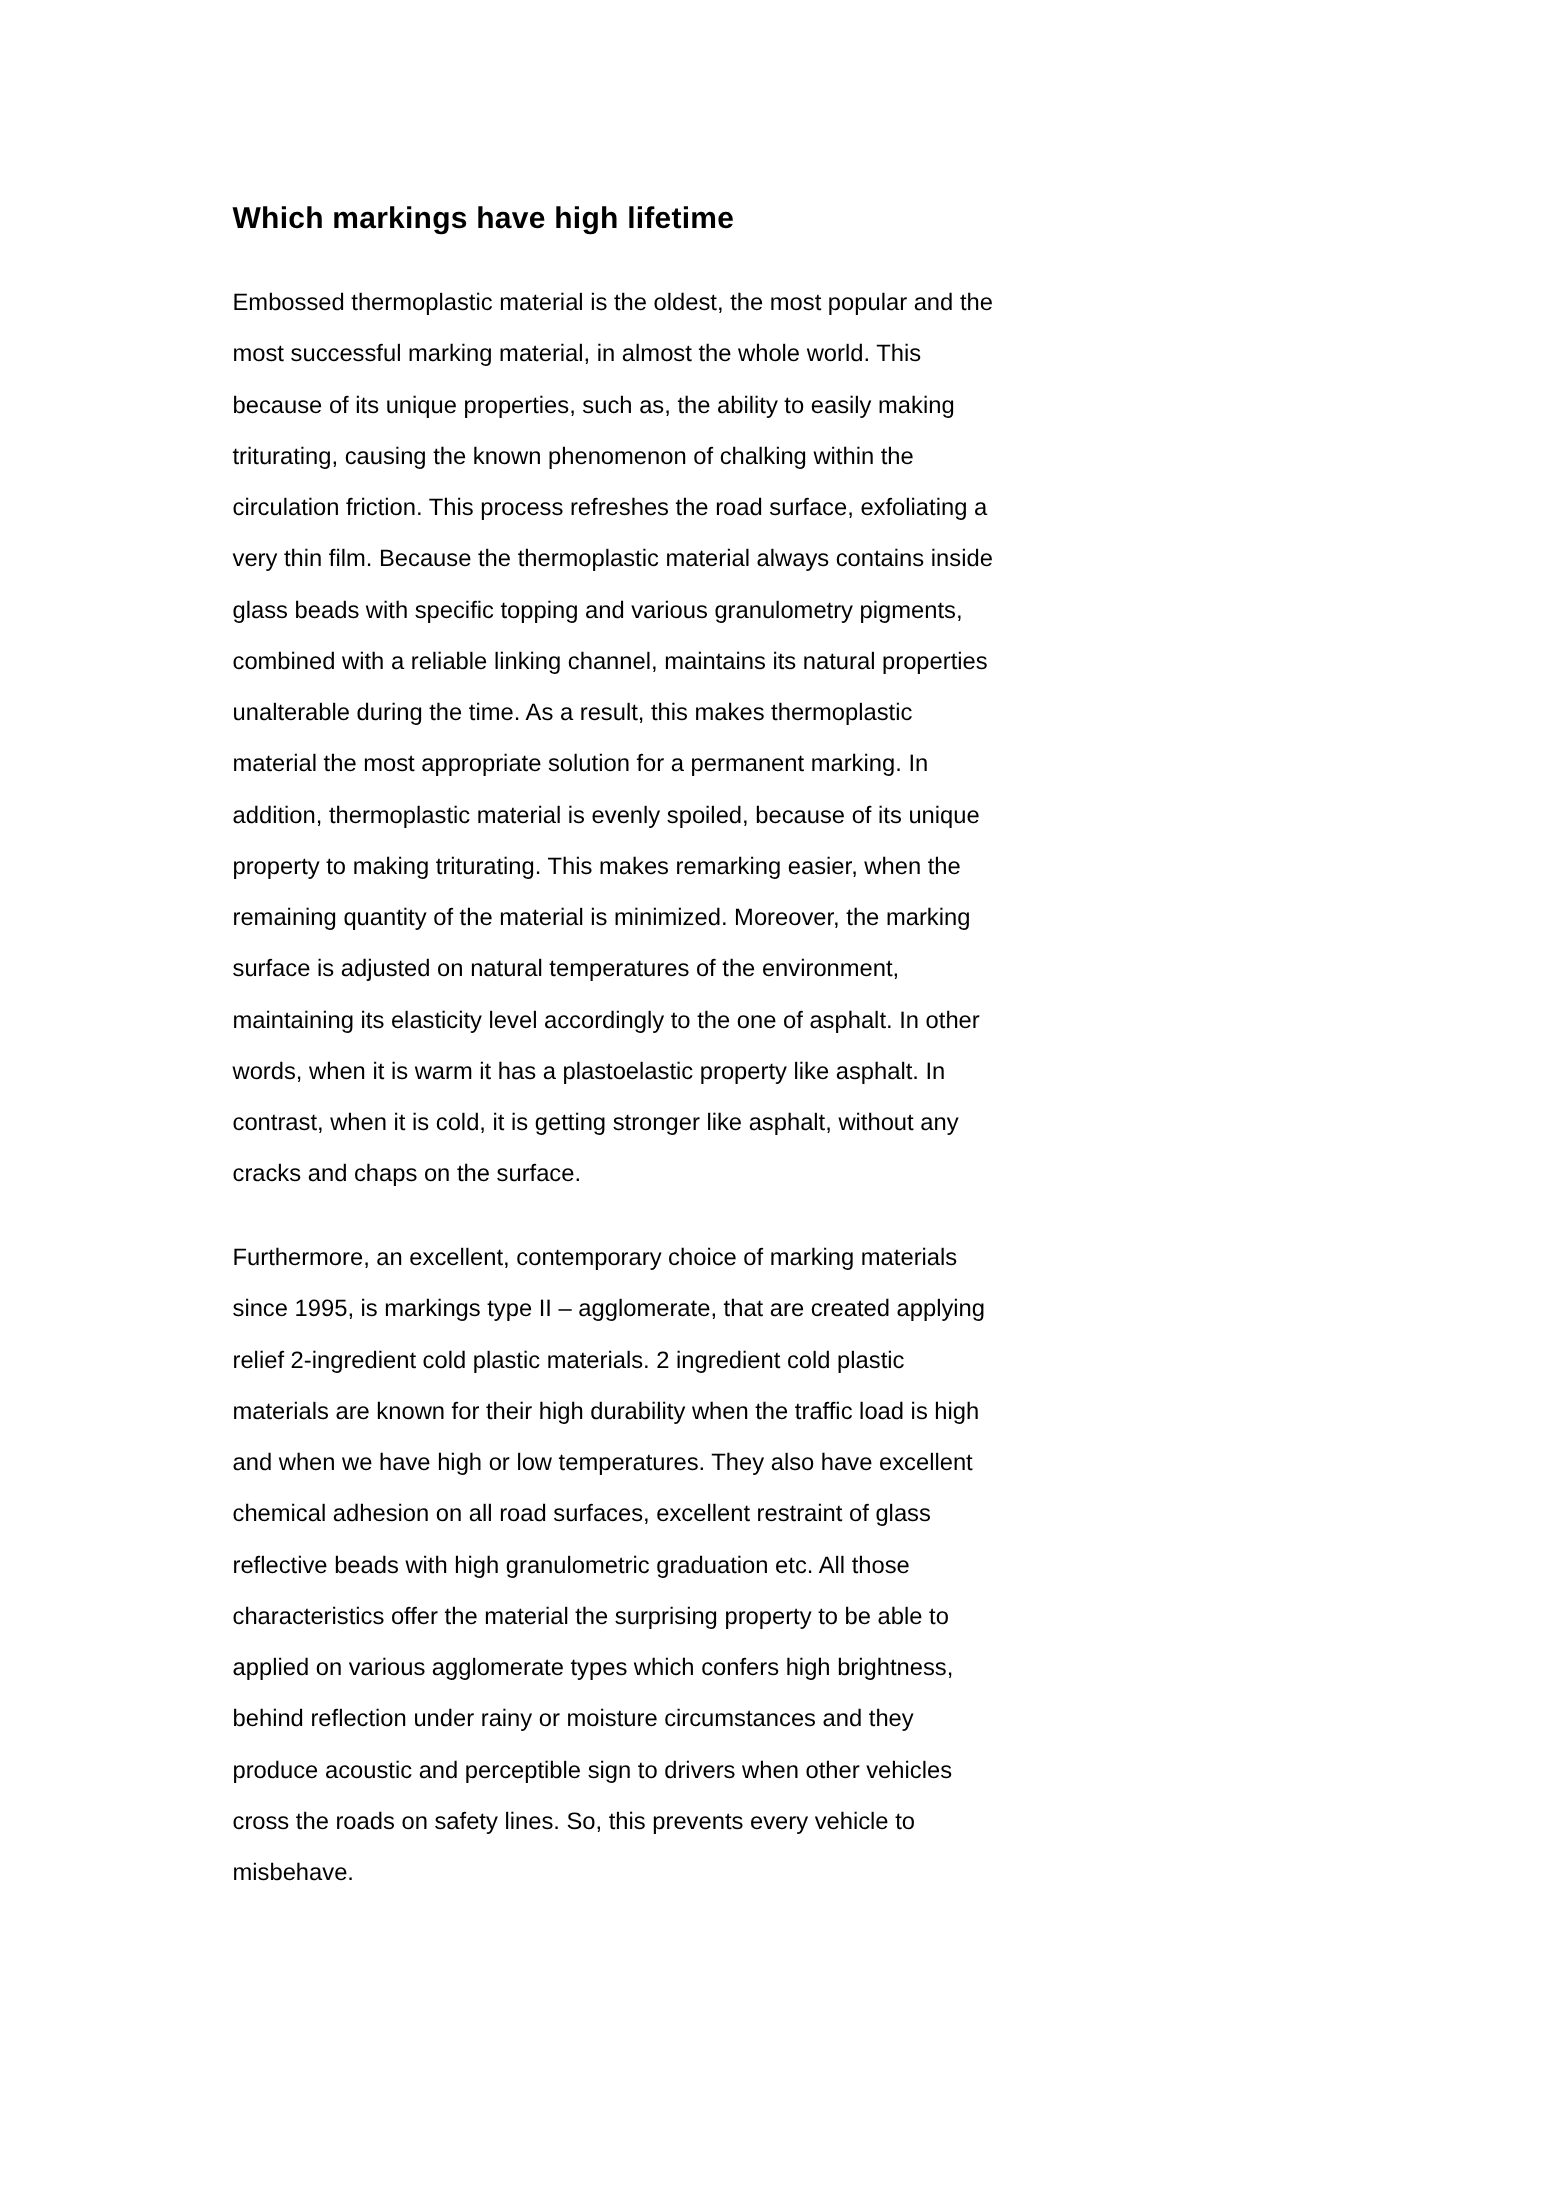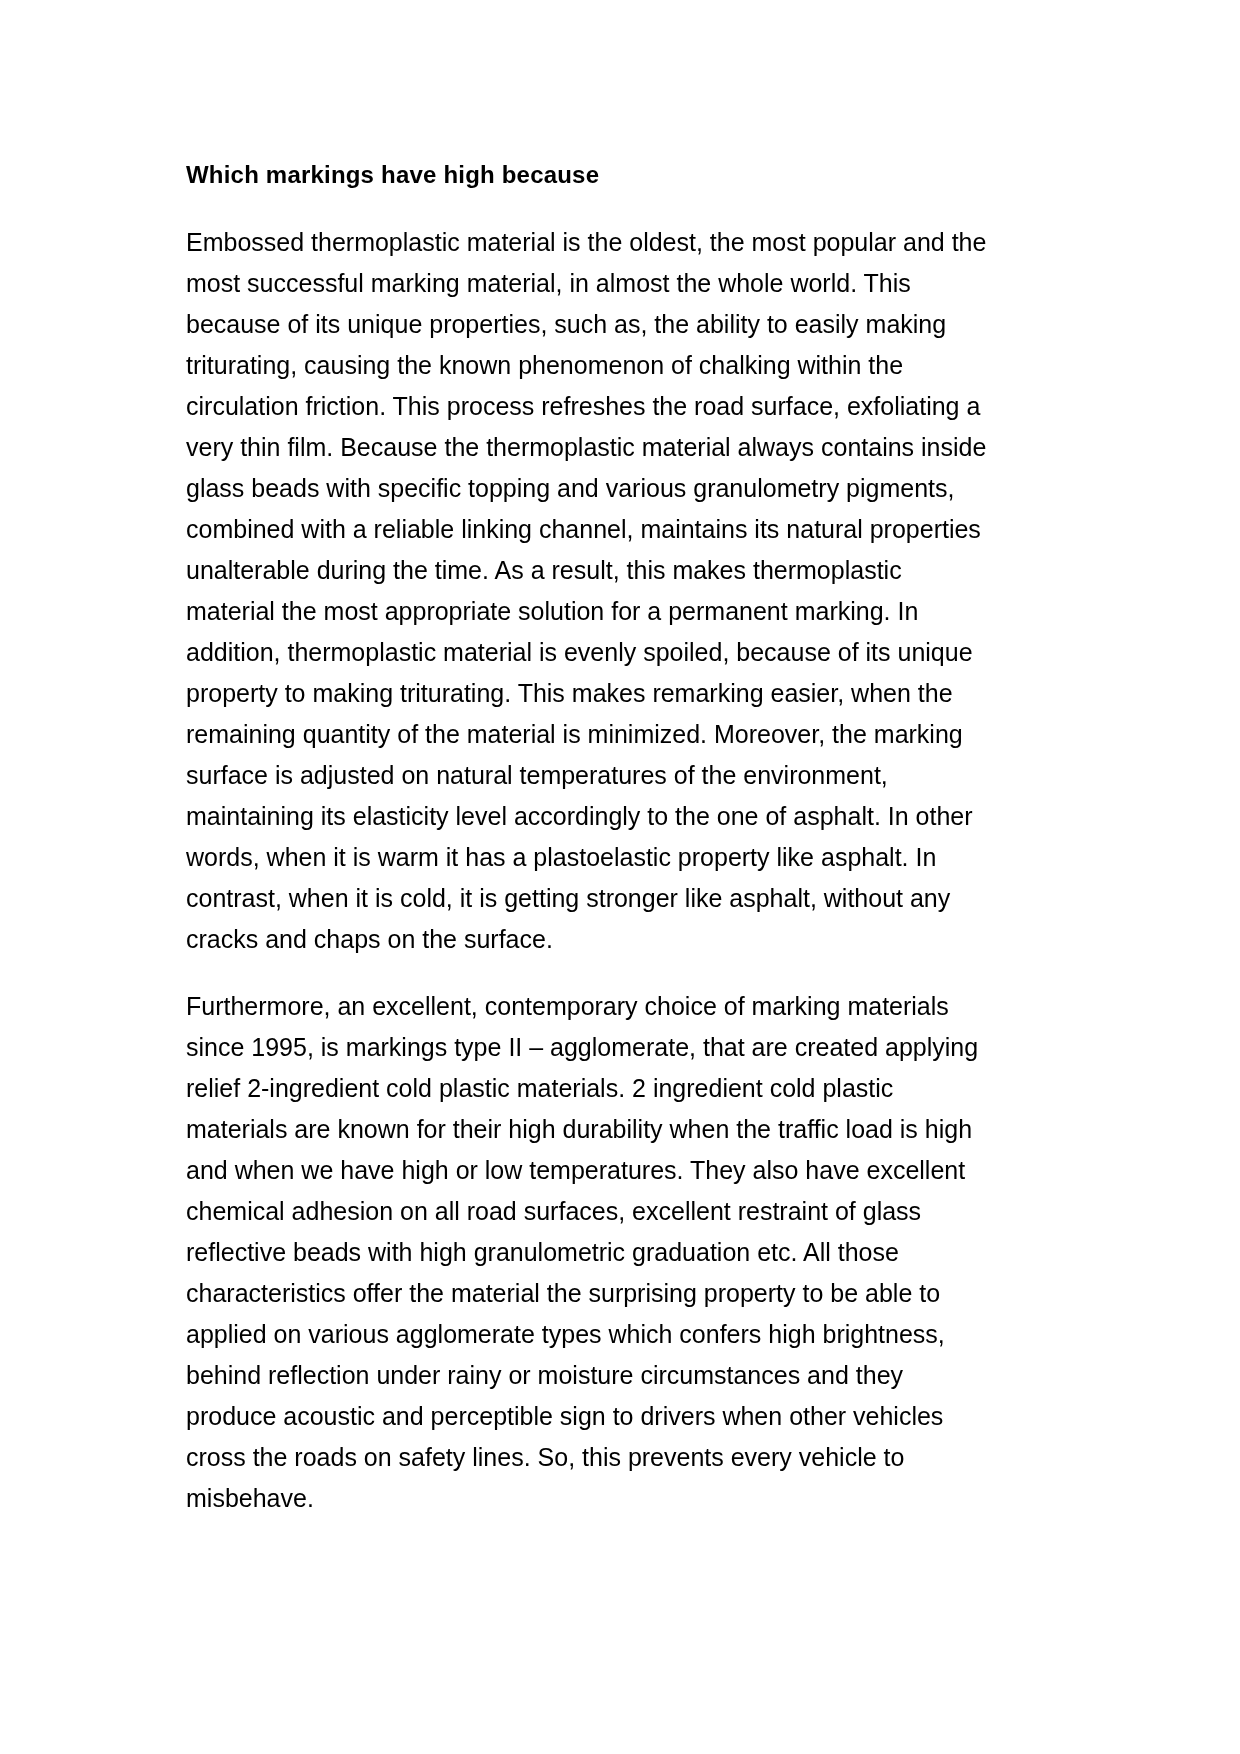--- a/index.html
+++ b/index.html
@@ -19,33 +19,33 @@
   .doc-heading {
     font-size: 24px;
     font-weight: bold;
     line-height: 34px;
     letter-spacing: 0.2px;
     color: #000000;
     margin-bottom: 30px;
     white-space: pre;
   }
   .doc-paragraph {
-    font-size: 25px;
+    font-size: 19px;
     font-weight: normal;
     line-height: 41px;
     color: #000000;
     margin-bottom: 26px;
     white-space: pre;
   }
 </style>
 </head>
 <body>
 
 <div class="page">
-  <h1 class="doc-heading">Which markings have high because</h1>
+  <h1 class="doc-heading">Which markings have high lifetime</h1>
 
   <p class="doc-paragraph">Embossed thermoplastic material is the oldest, the most popular and the
 most successful marking material, in almost the whole world. This
 because of its unique properties, such as, the ability to easily making
 triturating, causing the known phenomenon of chalking within the
 circulation friction. This process refreshes the road surface, exfoliating a
 very thin film. Because the thermoplastic material always contains inside
 glass beads with specific topping and various granulometry pigments,
 combined with a reliable linking channel, maintains its natural properties
 unalterable during the time. As a result, this makes thermoplastic

